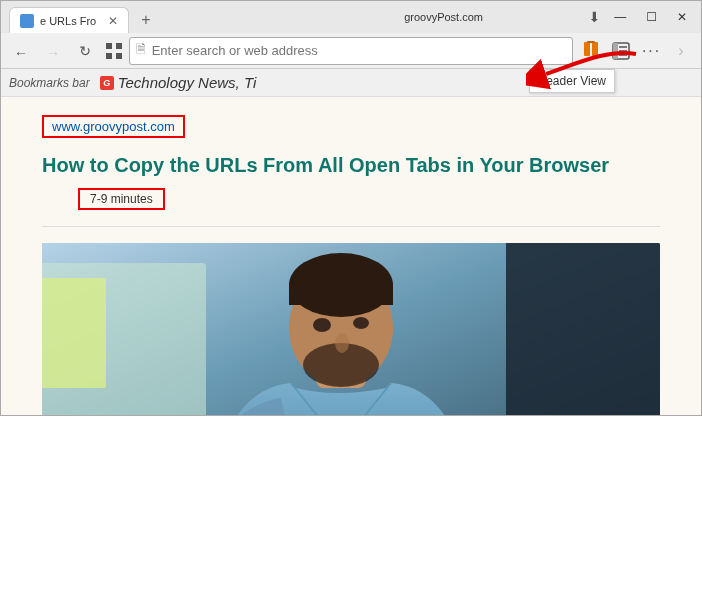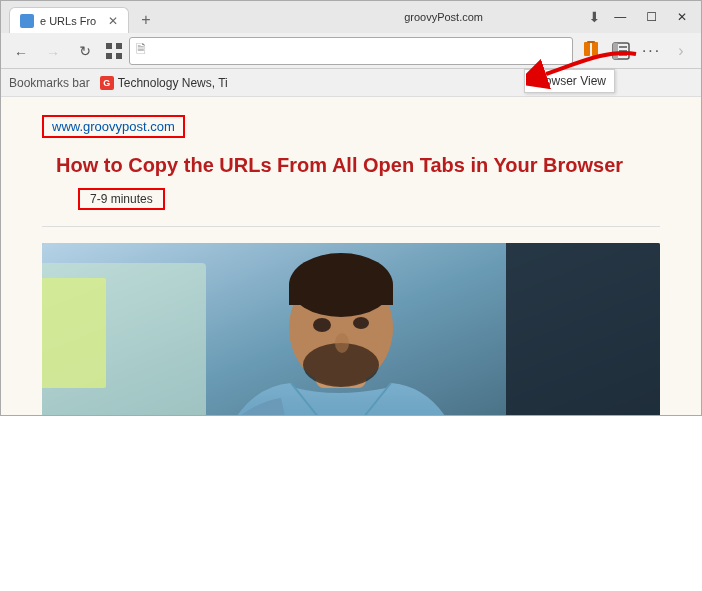--- a/index.html
+++ b/index.html
@@ -199,20 +199,21 @@
     .bookmarks-bar {
       display: flex;
       align-items: center;
       background: #f0f0f0;
       height: 28px;
       padding: 0 8px;
       border-bottom: 1px solid #ddd;
       font-size: 12px;
       color: #333;
       gap: 6px;
+      font-style: italic;
     }
     .bookmarks-label {
       color: #555;
       font-size: 12px;
     }
     .bookmark-item {
       display: flex;
       align-items: center;
       gap: 4px;
       cursor: pointer;
@@ -224,45 +225,44 @@
       height: 14px;
       border-radius: 2px;
       background: #e63b2e;
       display: flex;
       align-items: center;
       justify-content: center;
       font-size: 9px;
       color: #fff;
       font-weight: bold;
     }
-    .bookmark-text { font-size: 12px; color: #333; text-align: right; }
+    .bookmark-text { font-size: 15px; color: #333; text-align: right; }
 
     
     .page-content {
       background: #faf8f0;
       padding: 18px 41px;
       flex: 1;
       overflow: hidden;
       position: relative;
     }
     .site-url-badge {
       display: inline-block;
       border: 2px solid #e00;
       padding: 2px 8px;
       font-size: 13px;
       color: #0055aa;
       margin-bottom: 14px;
     }
     .article-title {
       font-size: 20px;
       font-weight: bold;
-      color: #b91c1c;
+      color: #0f766e;
       margin-bottom: 10px;
       line-height: 1.3;
-      margin-left: 14px;
     }
     .reading-time-badge {
       display: inline-block;
       border: 2px solid #e00;
       padding: 2px 10px;
       font-size: 12px;
       color: #333;
       margin-bottom: 16px;
       margin-left: 36px;
     }
@@ -322,34 +322,35 @@
       <svg width="16" height="16" viewBox="0 0 16 16">
         <rect x="0" y="0" width="6" height="6" fill="#555"></rect>
         <rect x="10" y="0" width="6" height="6" fill="#555"></rect>
         <rect x="0" y="10" width="6" height="6" fill="#555"></rect>
         <rect x="10" y="10" width="6" height="6" fill="#555"></rect>
       </svg>
     </div>
 
     <div class="address-bar-wrapper">
       <span class="address-bar-icon">🗎</span>
+      <input class="address-bar" type="text" placeholder="Enter search or web address" style="">
     </div>
 
     <div class="toolbar-right">
 
       <div class="reader-view-btn" style="position:relative;">
         <span class="reader-view-icon">
           
           <svg width="20" height="20" viewBox="0 0 20 20">
             <rect x="3" y="3" width="6" height="14" rx="1" fill="#e87500"></rect>
             <rect x="11" y="3" width="6" height="14" rx="1" fill="#e87500"></rect>
             <rect x="6" y="2" width="8" height="2" rx="1" fill="#c86000"></rect>
           </svg>
         </span>
-        <div class="reader-view-tooltip">Browser View</div>
+        <div class="reader-view-tooltip">Reader View</div>
       </div>
 
       <div class="sidebar-btn">
         <svg width="18" height="18" viewBox="0 0 18 18">
           <rect x="1" y="1" width="16" height="16" rx="2" fill="none" stroke="#555" stroke-width="1.5"></rect>
           <rect x="1" y="1" width="5" height="16" rx="1" fill="#aaa"></rect>
           <line x1="7" y1="5" x2="15" y2="5" stroke="#555" stroke-width="1.5"></line>
           <line x1="7" y1="9" x2="15" y2="9" stroke="#555" stroke-width="1.5"></line>
           <line x1="7" y1="13" x2="15" y2="13" stroke="#555" stroke-width="1.5"></line>
         </svg>

